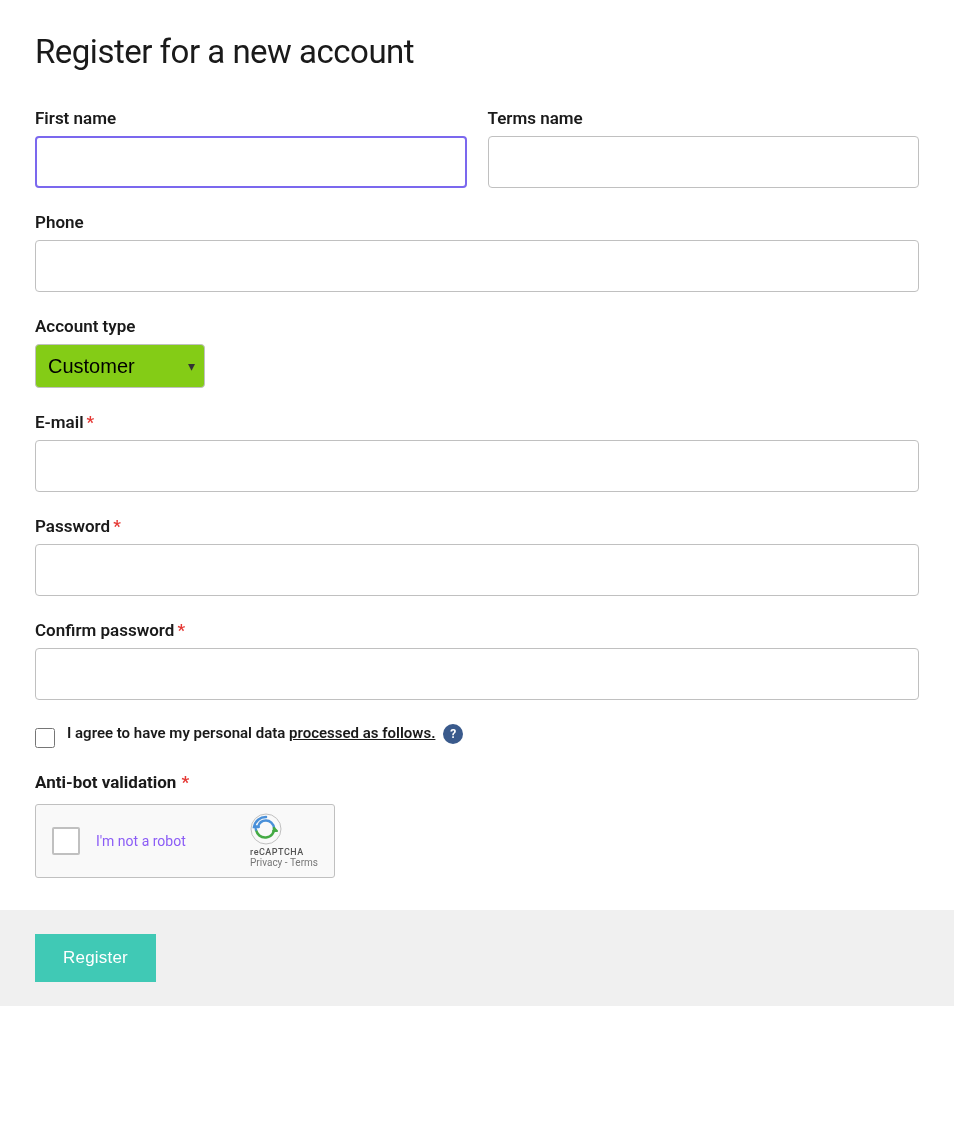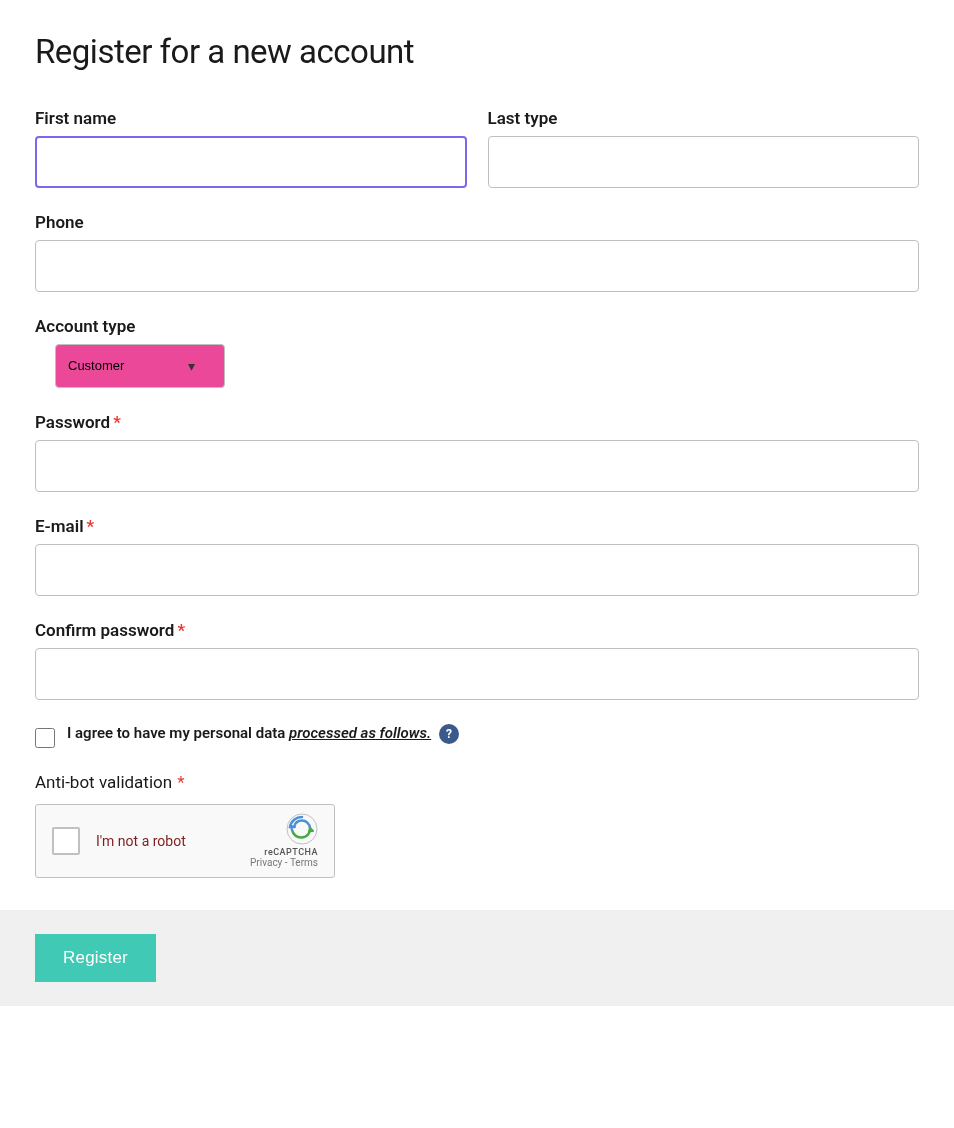--- a/index.html
+++ b/index.html
@@ -86,27 +86,26 @@
       display: inline-block;
       width: 170px;
     }
 
     .select-wrapper select {
       width: 100%;
       height: 44px;
       border: 1px solid #c0c0c0;
       border-radius: 4px;
       padding: 0 36px 0 12px;
-      font-size: 13px;
-      background: #ec4899;
+      font-size: 20px;
+      background: #84cc16;
       appearance: none;
       -webkit-appearance: none;
       cursor: pointer;
       outline: none;
-      margin-left: 20px;
     }
 
     .select-chevron {
       position: absolute;
       right: 10px;
       top: 50%;
       transform: translateY(-50%);
       pointer-events: none;
       font-size: 14px;
       color: #333;
@@ -131,42 +130,41 @@
     }
 
     .checkbox-label {
       font-size: 15px;
       color: #1a1a1a;
     }
 
     .checkbox-label a {
       color: #1a1a1a;
       text-decoration: underline;
-      font-style: italic;
     }
 
     .help-icon {
       display: inline-flex;
       align-items: center;
       justify-content: center;
       width: 20px;
       height: 20px;
       background: #3a5a8c;
       border-radius: 50%;
       color: white;
       font-size: 12px;
       font-weight: bold;
       margin-left: 4px;
       cursor: pointer;
       vertical-align: middle;
     }
 
     .antibot-label {
       font-size: 17px;
-      font-weight: 400;
+      font-weight: 700;
       margin-bottom: 12px;
       display: flex;
       align-items: center;
       gap: 5px;
     }
 
     .antibot-label .required-star {
       color: #e53935;
     }
 
@@ -188,28 +186,28 @@
       border: 2px solid #c0c0c0;
       border-radius: 2px;
       background: #fff;
       margin-right: 16px;
       flex-shrink: 0;
       cursor: pointer;
     }
 
     .recaptcha-text {
       font-size: 14px;
-      color: #7f1d1d;
+      color: #8b5cf6;
       flex: 1;
     }
 
     .recaptcha-logo-area {
       display: flex;
       flex-direction: column;
-      align-items: flex-end;
+      align-items: flex-start;
       margin-left: 8px;
     }
 
     .recaptcha-logo {
       width: 32px;
       height: 32px;
       margin-bottom: 2px;
     }
 
     .recaptcha-brand {
@@ -248,21 +246,21 @@
 
 <div class="page-container">
   <h1 class="page-title">Register for a new account</h1>
 
   <div class="form-row">
     <div class="form-group half">
       <label for="first-name">First name</label>
       <input type="text" id="first-name" class="first-name-input" autofocus="" style="">
     </div>
     <div class="form-group half">
-      <label for="last-name">Last type</label>
+      <label for="last-name">Terms name</label>
       <input type="text" id="last-name" style="">
     </div>
   </div>
 
   <div class="form-group full">
     <label for="phone">Phone</label>
     <input type="tel" id="phone" style="">
   </div>
 
   <div class="form-group">
@@ -271,31 +269,31 @@
       <select id="account-type">
         <option value="customer">Customer</option>
         <option value="business">Business</option>
         <option value="partner">Partner</option>
       </select>
       <span class="select-chevron">▾</span>
     </div>
   </div>
 
   <div class="form-group full">
+    <label for="email">
+      <span>E-mail</span><span class="required-star">*</span>
+    </label>
+    <input type="email" id="email" style="">
+  </div>
+
+  <div class="form-group full">
     <label for="password">
       <span>Password</span><span class="required-star">*</span>
     </label>
     <input type="password" id="password" style="">
-  </div>
-
-  <div class="form-group full">
-    <label for="email">
-      <span>E-mail</span><span class="required-star">*</span>
-    </label>
-    <input type="email" id="email" style="">
   </div>
 
   <div class="form-group full">
     <label for="confirm-password">
       <span>Confirm password</span><span class="required-star">*</span>
     </label>
     <input type="password" id="confirm-password" style="">
   </div>
 
   <div class="checkbox-row">

